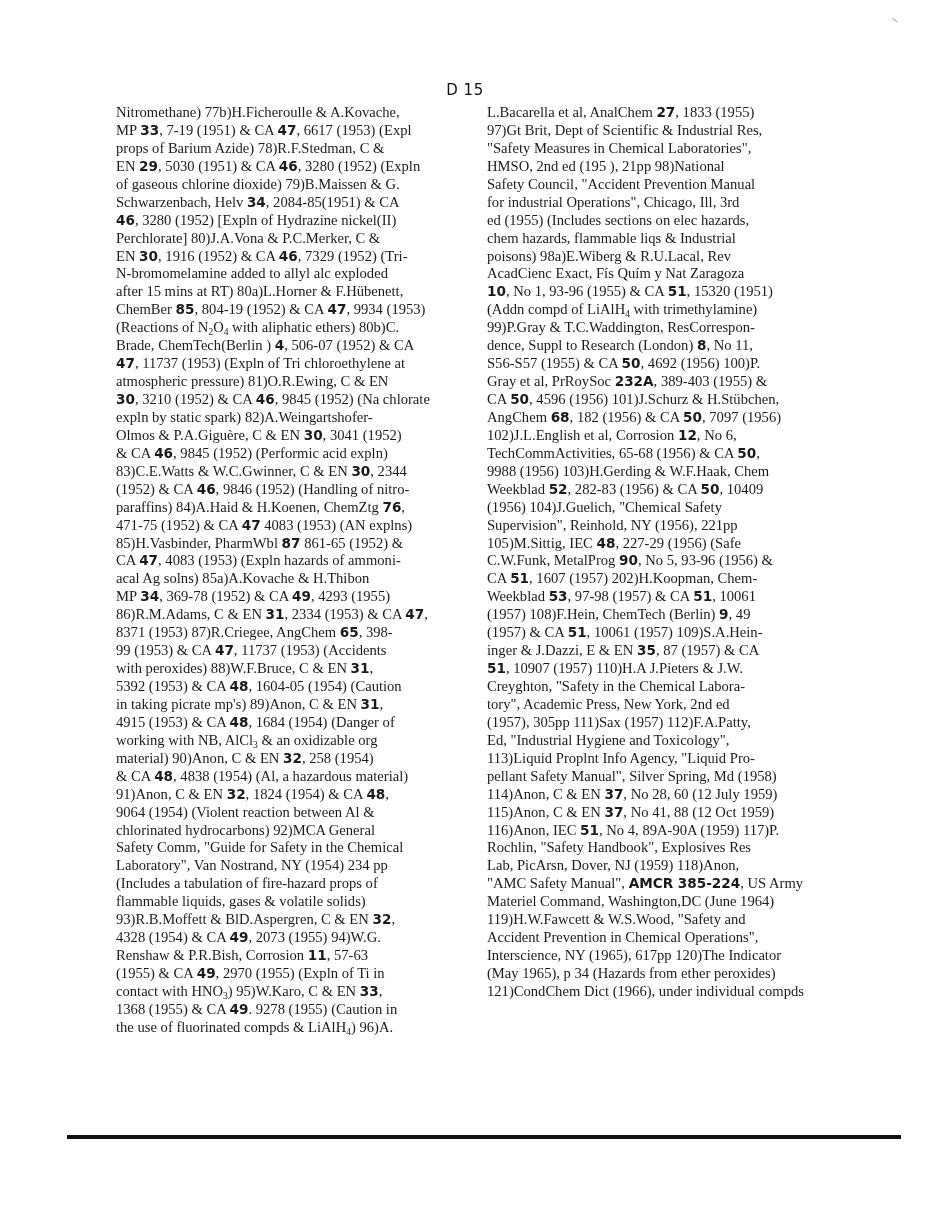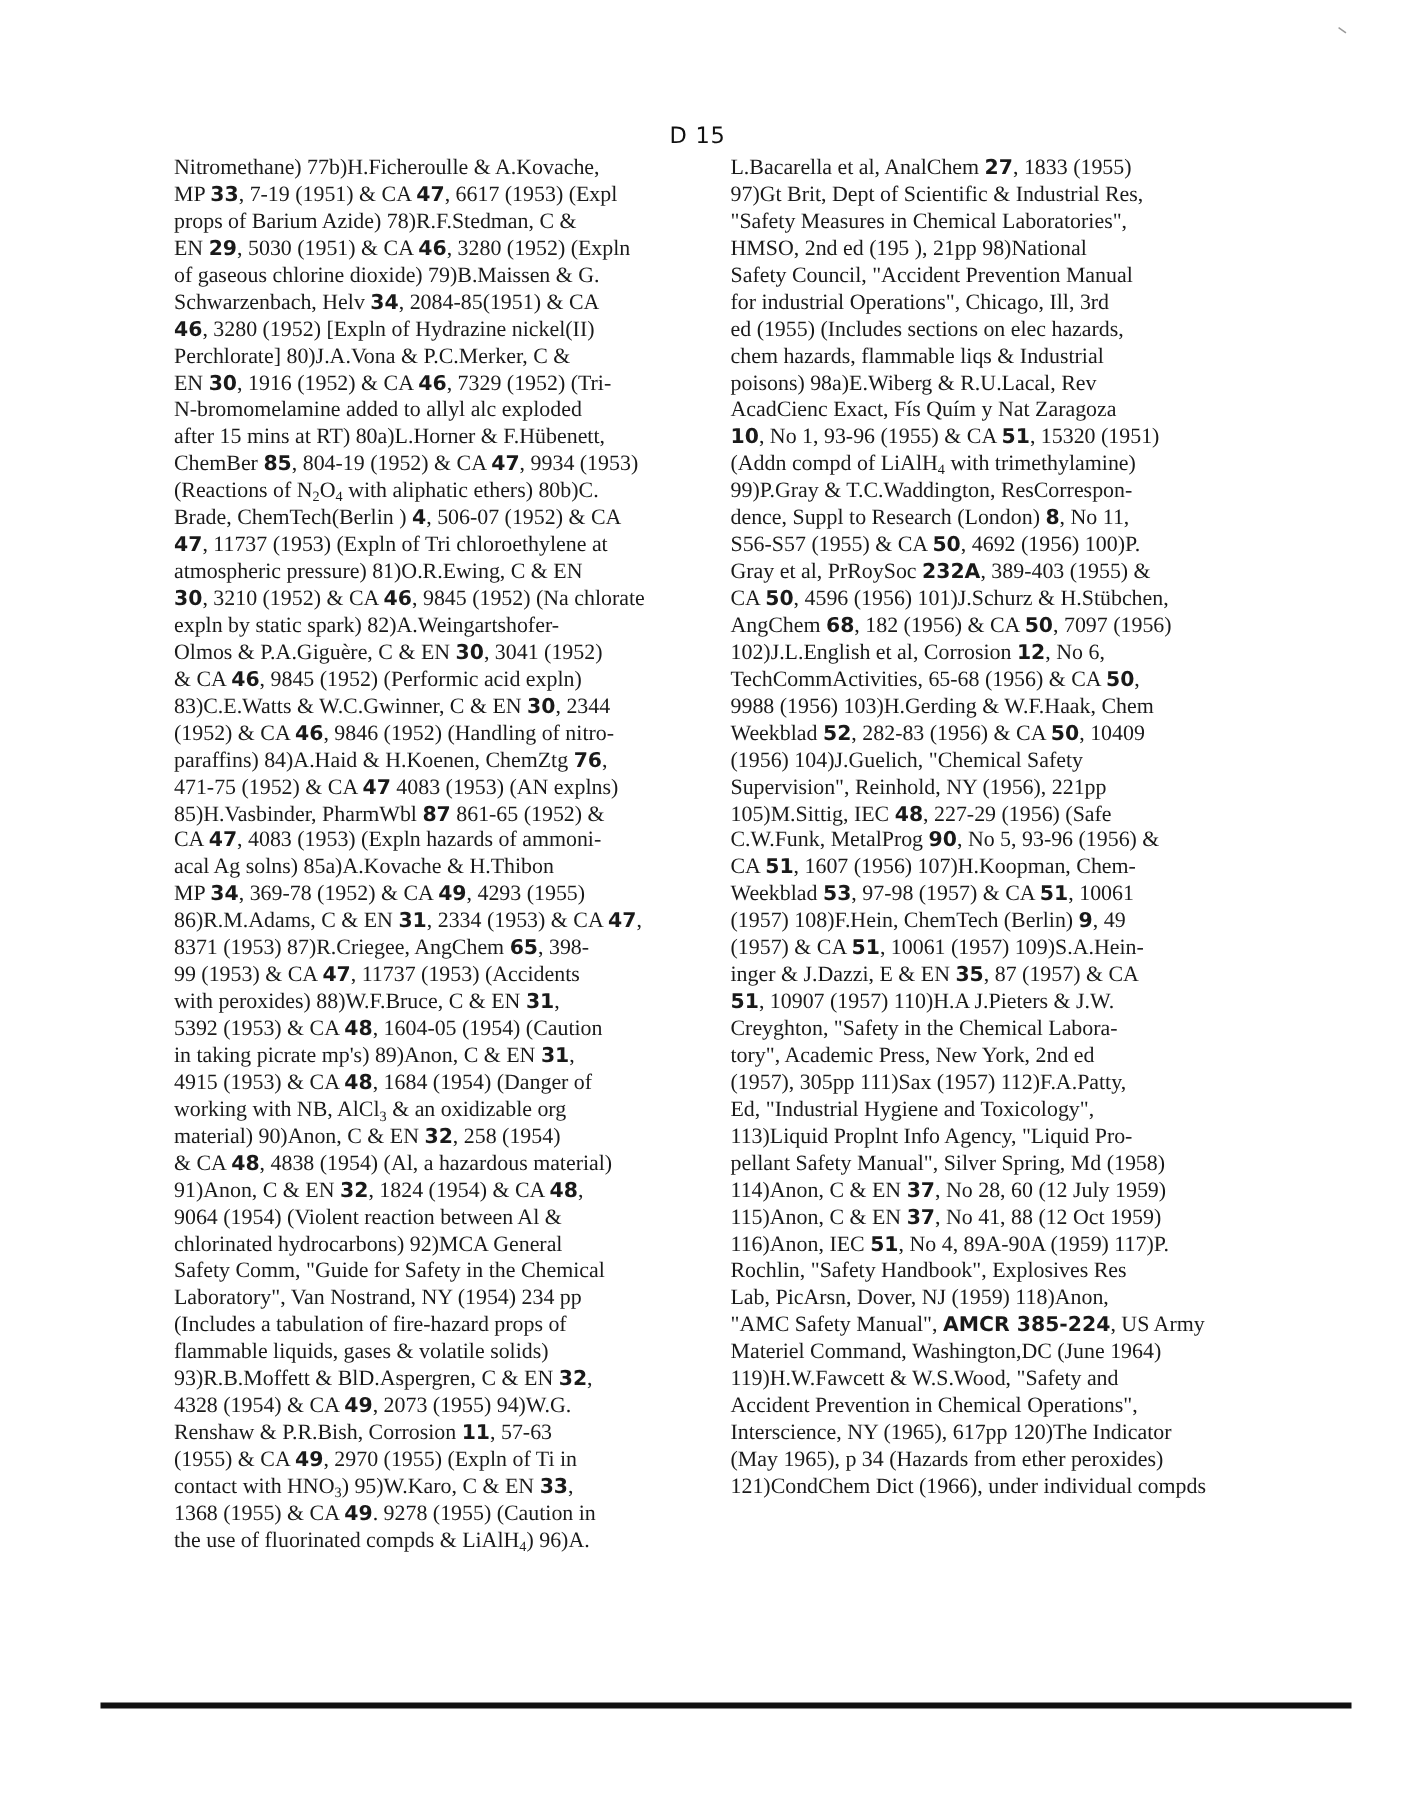--- a/index.html
+++ b/index.html
@@ -93,21 +93,21 @@
     <span class="line"><span>CA </span><span class="b">50</span><span>, 4596 (1956)  101)J.Schurz &amp; H.Stübchen,</span></span>
     <span class="line"><span>AngChem </span><span class="b">68</span><span>, 182 (1956) &amp; CA </span><span class="b">50</span><span>, 7097 (1956)</span></span>
     <span class="line"><span>102)J.L.English et al, Corrosion </span><span class="b">12</span><span>, No 6,</span></span>
     <span class="line"><span>TechCommActivities, 65-68 (1956) &amp; CA </span><span class="b">50</span><span>,</span></span>
     <span class="line"><span>9988 (1956)  103)H.Gerding &amp; W.F.Haak, Chem</span></span>
     <span class="line"><span>Weekblad  </span><span class="b">52</span><span>, 282-83 (1956) &amp; CA </span><span class="b">50</span><span>, 10409</span></span>
     <span class="line"><span>(1956)  104)J.Guelich, "Chemical Safety</span></span>
     <span class="line"><span>Supervision", Reinhold, NY (1956), 221pp</span></span>
     <span class="line"><span>105)M.Sittig, IEC </span><span class="b">48</span><span>, 227-29 (1956) (Safe</span></span>
     <span class="line"><span>C.W.Funk, MetalProg </span><span class="b">90</span><span>, No 5, 93-96 (1956) &amp;</span></span>
-    <span class="line"><span>CA </span><span class="b">51</span><span>, 1607 (1956)  107)H.Koopman, Chem-</span></span>
+    <span class="line"><span>CA </span><span class="b">51</span><span>, 1607 (1957)  202)H.Koopman, Chem-</span></span>
     <span class="line"><span>Weekblad  </span><span class="b">53</span><span>, 97-98 (1957) &amp; CA </span><span class="b">51</span><span>, 10061</span></span>
     <span class="line"><span>(1957)  108)F.Hein, ChemTech (Berlin) </span><span class="b">9</span><span>,  49</span></span>
     <span class="line"><span>(1957) &amp; CA </span><span class="b">51</span><span>, 10061 (1957)  109)S.A.Hein-</span></span>
     <span class="line"><span>inger &amp; J.Dazzi, E &amp; EN </span><span class="b">35</span><span>, 87 (1957) &amp; CA</span></span>
     <span class="line"><span class="b">51</span><span>, 10907 (1957)  110)H.A J.Pieters &amp; J.W.</span></span>
     <span class="line"><span>Creyghton, "Safety in the Chemical Labora-</span></span>
     <span class="line"><span>tory", Academic Press, New York, 2nd ed</span></span>
     <span class="line"><span>(1957), 305pp  111)Sax (1957)  112)F.A.Patty,</span></span>
     <span class="line"><span>Ed, "Industrial Hygiene and Toxicology",</span></span>
     <span class="line"><span>113)Liquid Proplnt Info Agency, "Liquid Pro-</span></span>

